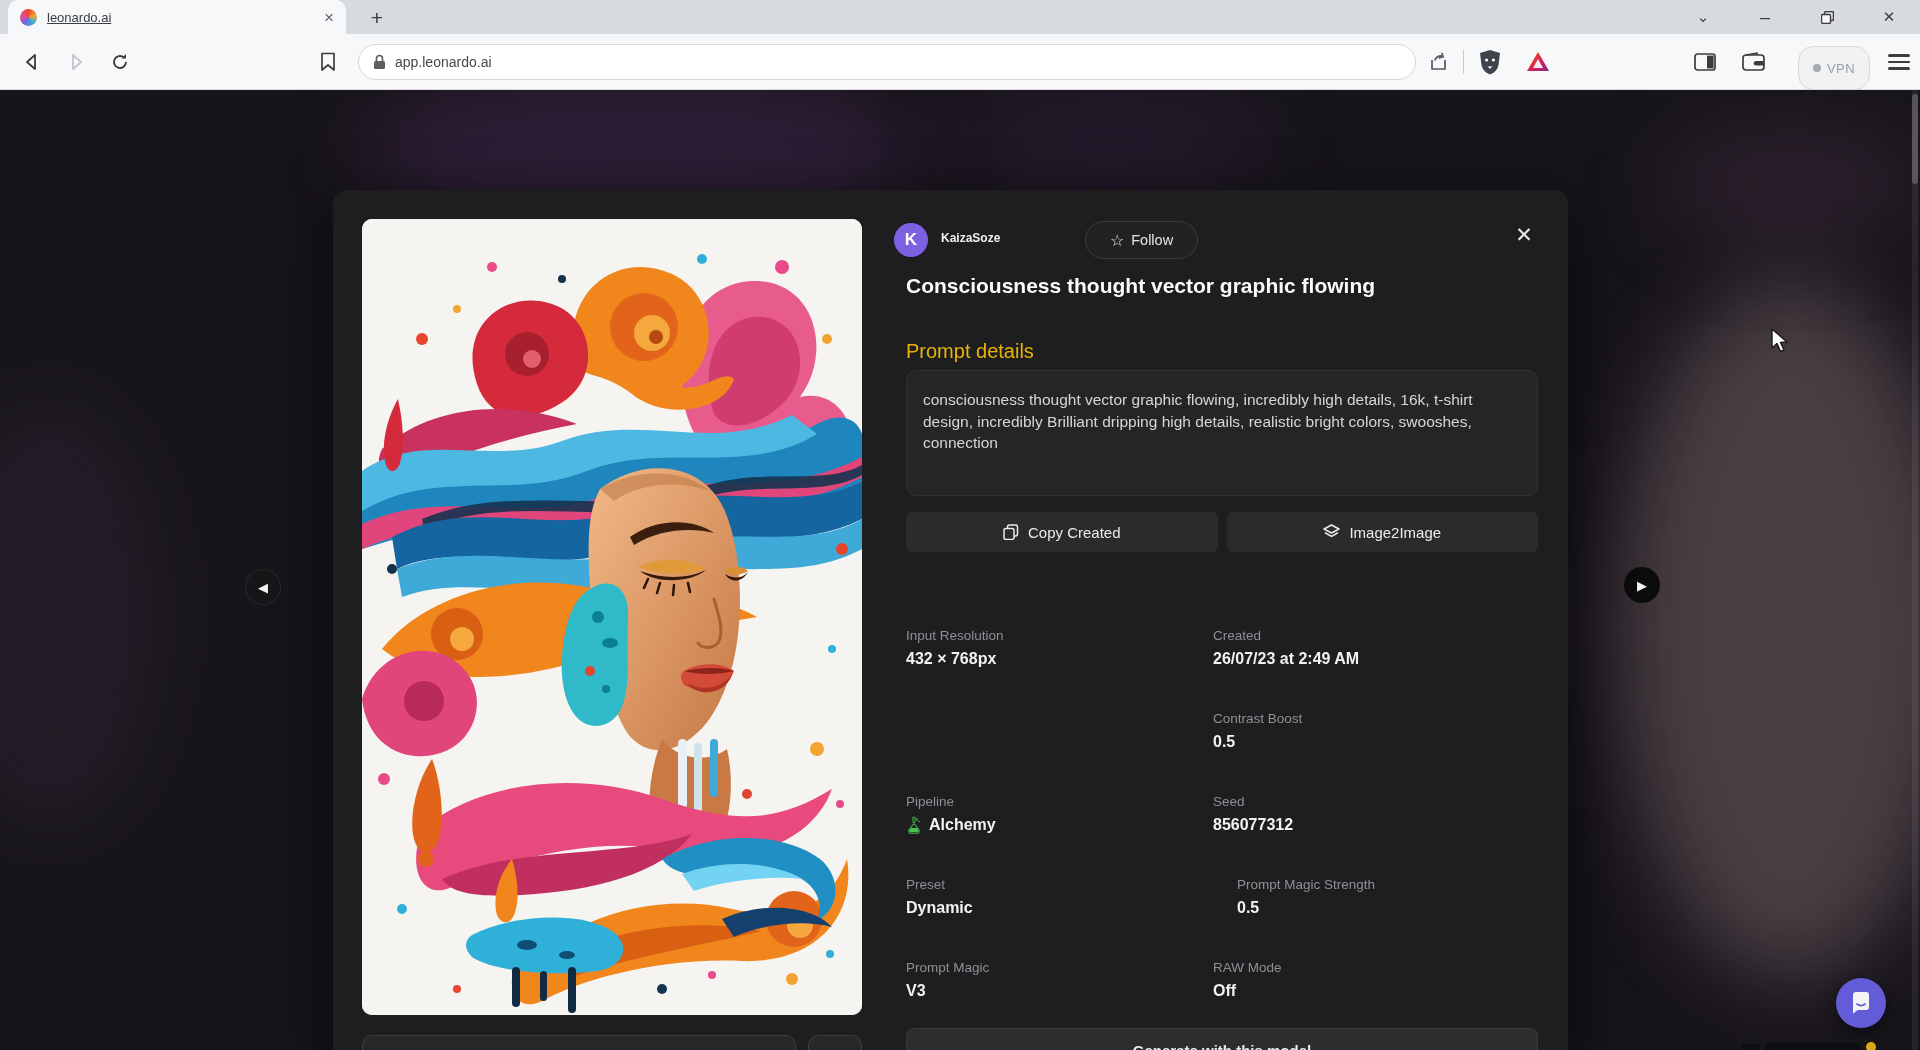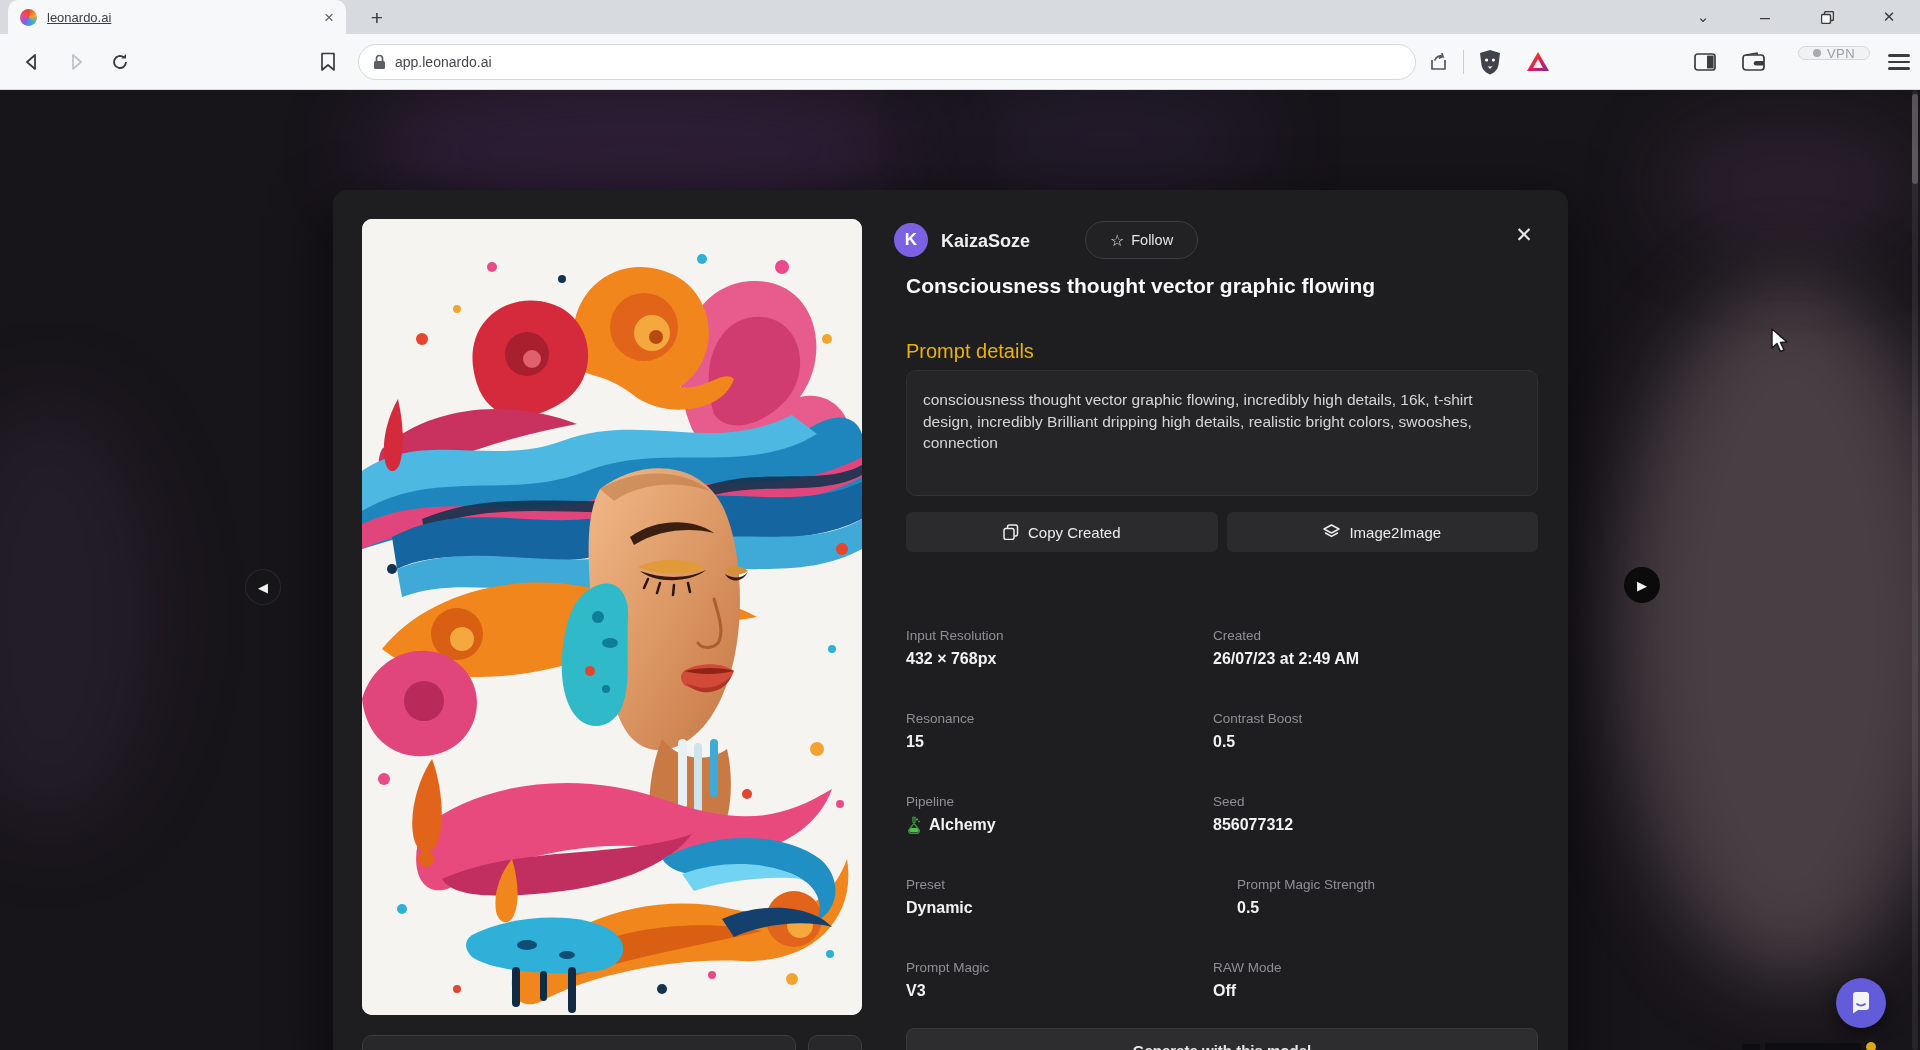--- a/index.html
+++ b/index.html
@@ -16,21 +16,21 @@
   .tab-close { font-size:17px; color:#5f6368; cursor:default; line-height:1; }
   .newtab { position:absolute; left:364px; top:5px; width:26px; height:26px; font-size:21px; color:#3a3d42;
             display:flex; align-items:center; justify-content:center; }
   .win-controls { position:absolute; right:0; top:0; height:34px; display:flex; align-items:center; }
   .win-btn { width:62px; height:34px; display:flex; align-items:center; justify-content:center; color:#3c3c3e; font-size:15px; }
   .toolbar { position:absolute; left:0; top:34px; width:1920px; height:56px; background:#f7f8fa; border-bottom:1px solid #dadce0; }
   .nav-ic { position:absolute; top:50%; transform:translateY(-50%); display:flex; align-items:center; justify-content:center; }
   .urlbar { position:absolute; left:358px; top:10px; width:1058px; height:36px; background:#ffffff;
             border:1px solid #d4d7db; border-radius:18px; display:flex; align-items:center; padding:0 14px; gap:9px; }
   .url-text { font-size:14px; color:#44474c; }
-  .vpn-pill { position:absolute; left:1798px; top:12px; width:72px; height:14px; border:1px solid #d5d7da; background:#f1f2f3;
+  .vpn-pill { position:absolute; left:1798px; top:12px; width:72px; height:44px; border:1px solid #d5d7da; background:#f1f2f3;
               border-radius:15px; display:flex; align-items:center; justify-content:center; gap:6px; }
   .vpn-dot { width:8px; height:8px; border-radius:50%; background:#a7abb0; }
   .vpn-text { font-size:13px; color:#9aa0a6; letter-spacing:0.5px; }
   .hamburger { position:absolute; left:1888px; top:17px; width:22px; height:22px; display:flex; flex-direction:column; justify-content:center; gap:4px; }
   .hamburger span { display:block; height:2.6px; background:#3c3c3e; border-radius:2px; }
 
   
   .page { position:absolute; left:0; top:90px; width:1920px; height:960px; background:#17141a; overflow:hidden; }
   .blob { position:absolute; border-radius:50%; filter:blur(40px); }
   .scrollbar { position:absolute; right:2px; top:0; width:6px; height:960px; background:rgba(255,255,255,0.07); border-radius:3px; }
@@ -38,21 +38,21 @@
 
   
   .modal { position:absolute; left:333px; top:100px; width:1235px; height:880px; background:#1e1e20;
            border-radius:14px; box-shadow:0 18px 60px rgba(0,0,0,0.6); overflow:hidden; }
   .artwork { position:absolute; left:29px; top:29px; width:500px; height:796px; border-radius:10px; overflow:hidden; background:#f6f4f1; }
   .artwork svg { display:block; width:100%; height:100%; }
   .img-bar { position:absolute; background:#28282a; border:1px solid #3d3d40; border-radius:10px; height:40px; }
 
   .avatar { position:absolute; left:561px; top:33px; width:34px; height:34px; border-radius:50%; background:#7c62e3;
             color:#fff; font-size:17px; font-weight:700; display:flex; align-items:center; justify-content:center; }
-  .author-name { position:absolute; left:608px; top:41px; font-size:18px; font-weight:600; color:#f0f0f0; }
+  .author-name { position:absolute; left:608px; top:41px; font-size:12px; font-weight:600; color:#f0f0f0; }
   .follow-btn { position:absolute; left:752px; top:31px; width:113px; height:38px; border:1px solid #3c3c40; border-radius:19px;
                 background:rgba(255,255,255,0.02); color:#e5e5e5; font-size:14.5px; display:flex; align-items:center; justify-content:center; gap:7px; }
   .modal-close { position:absolute; left:1176px; top:30px; width:30px; height:30px; color:#e8e8e8; font-size:21px;
                  display:flex; align-items:center; justify-content:center; }
   .gen-title { position:absolute; left:573px; top:84px; width:640px; font-size:21px; font-weight:700; color:#fafafa; }
   .prompt-heading { position:absolute; left:573px; top:150px; font-size:20px; font-weight:400; color:#eab308; }
   .prompt-box { position:absolute; left:573px; top:180px; width:632px; height:126px; background:#252527;
                 border:1px solid #323235; border-radius:10px; padding:18px 16px; font-size:15.5px; line-height:1.4; color:#d6d6d8; }
   .action-row { position:absolute; left:573px; top:322px; width:632px; height:40px; display:flex; gap:9px; }
   .action-btn { flex:1; background:#2b2b2d; border-radius:6px; color:#ececec; font-size:15px; font-weight:500;
@@ -321,24 +321,20 @@
     </div>
 
     <div class="detail-cell" style="left:573px; top:438px">
       <div class="d-label">Input Resolution</div>
       <div class="d-value">432 × 768px</div>
     </div>
     <div class="detail-cell" style="left:880px; top:438px">
       <div class="d-label">Created</div>
       <div class="d-value">26/07/23 at 2:49 AM</div>
     </div>
-    <div class="detail-cell" style="left:573px; top:521px">
-      <div class="d-label">Resonance</div>
-      <div class="d-value">15</div>
-    </div>
     <div class="detail-cell" style="left:880px; top:521px">
       <div class="d-label">Contrast Boost</div>
       <div class="d-value">0.5</div>
     </div>
     <div class="detail-cell" style="left:573px; top:604px">
       <div class="d-label">Pipeline</div>
       <div class="d-value">
         <svg width="16" height="18" viewBox="0 0 16 18">
           <path d="M6.2 1.5 h3.6 M7 1.5 V6 L12.8 13.5 a2.4 2.4 0 0 1 -1.9 3.9 H5.1 a2.4 2.4 0 0 1 -1.9 -3.9 L9 6 V1.5" fill="none" stroke="#3b8f3e" stroke-width="1.3"></path>
           <path d="M5 12 L11 12 a0 0 0 0 1 1.5 2.2 a1.6 1.6 0 0 1 -1.4 2.1 H4.9 a1.6 1.6 0 0 1 -1.4 -2.1 Z" fill="#4cc24a"></path>

